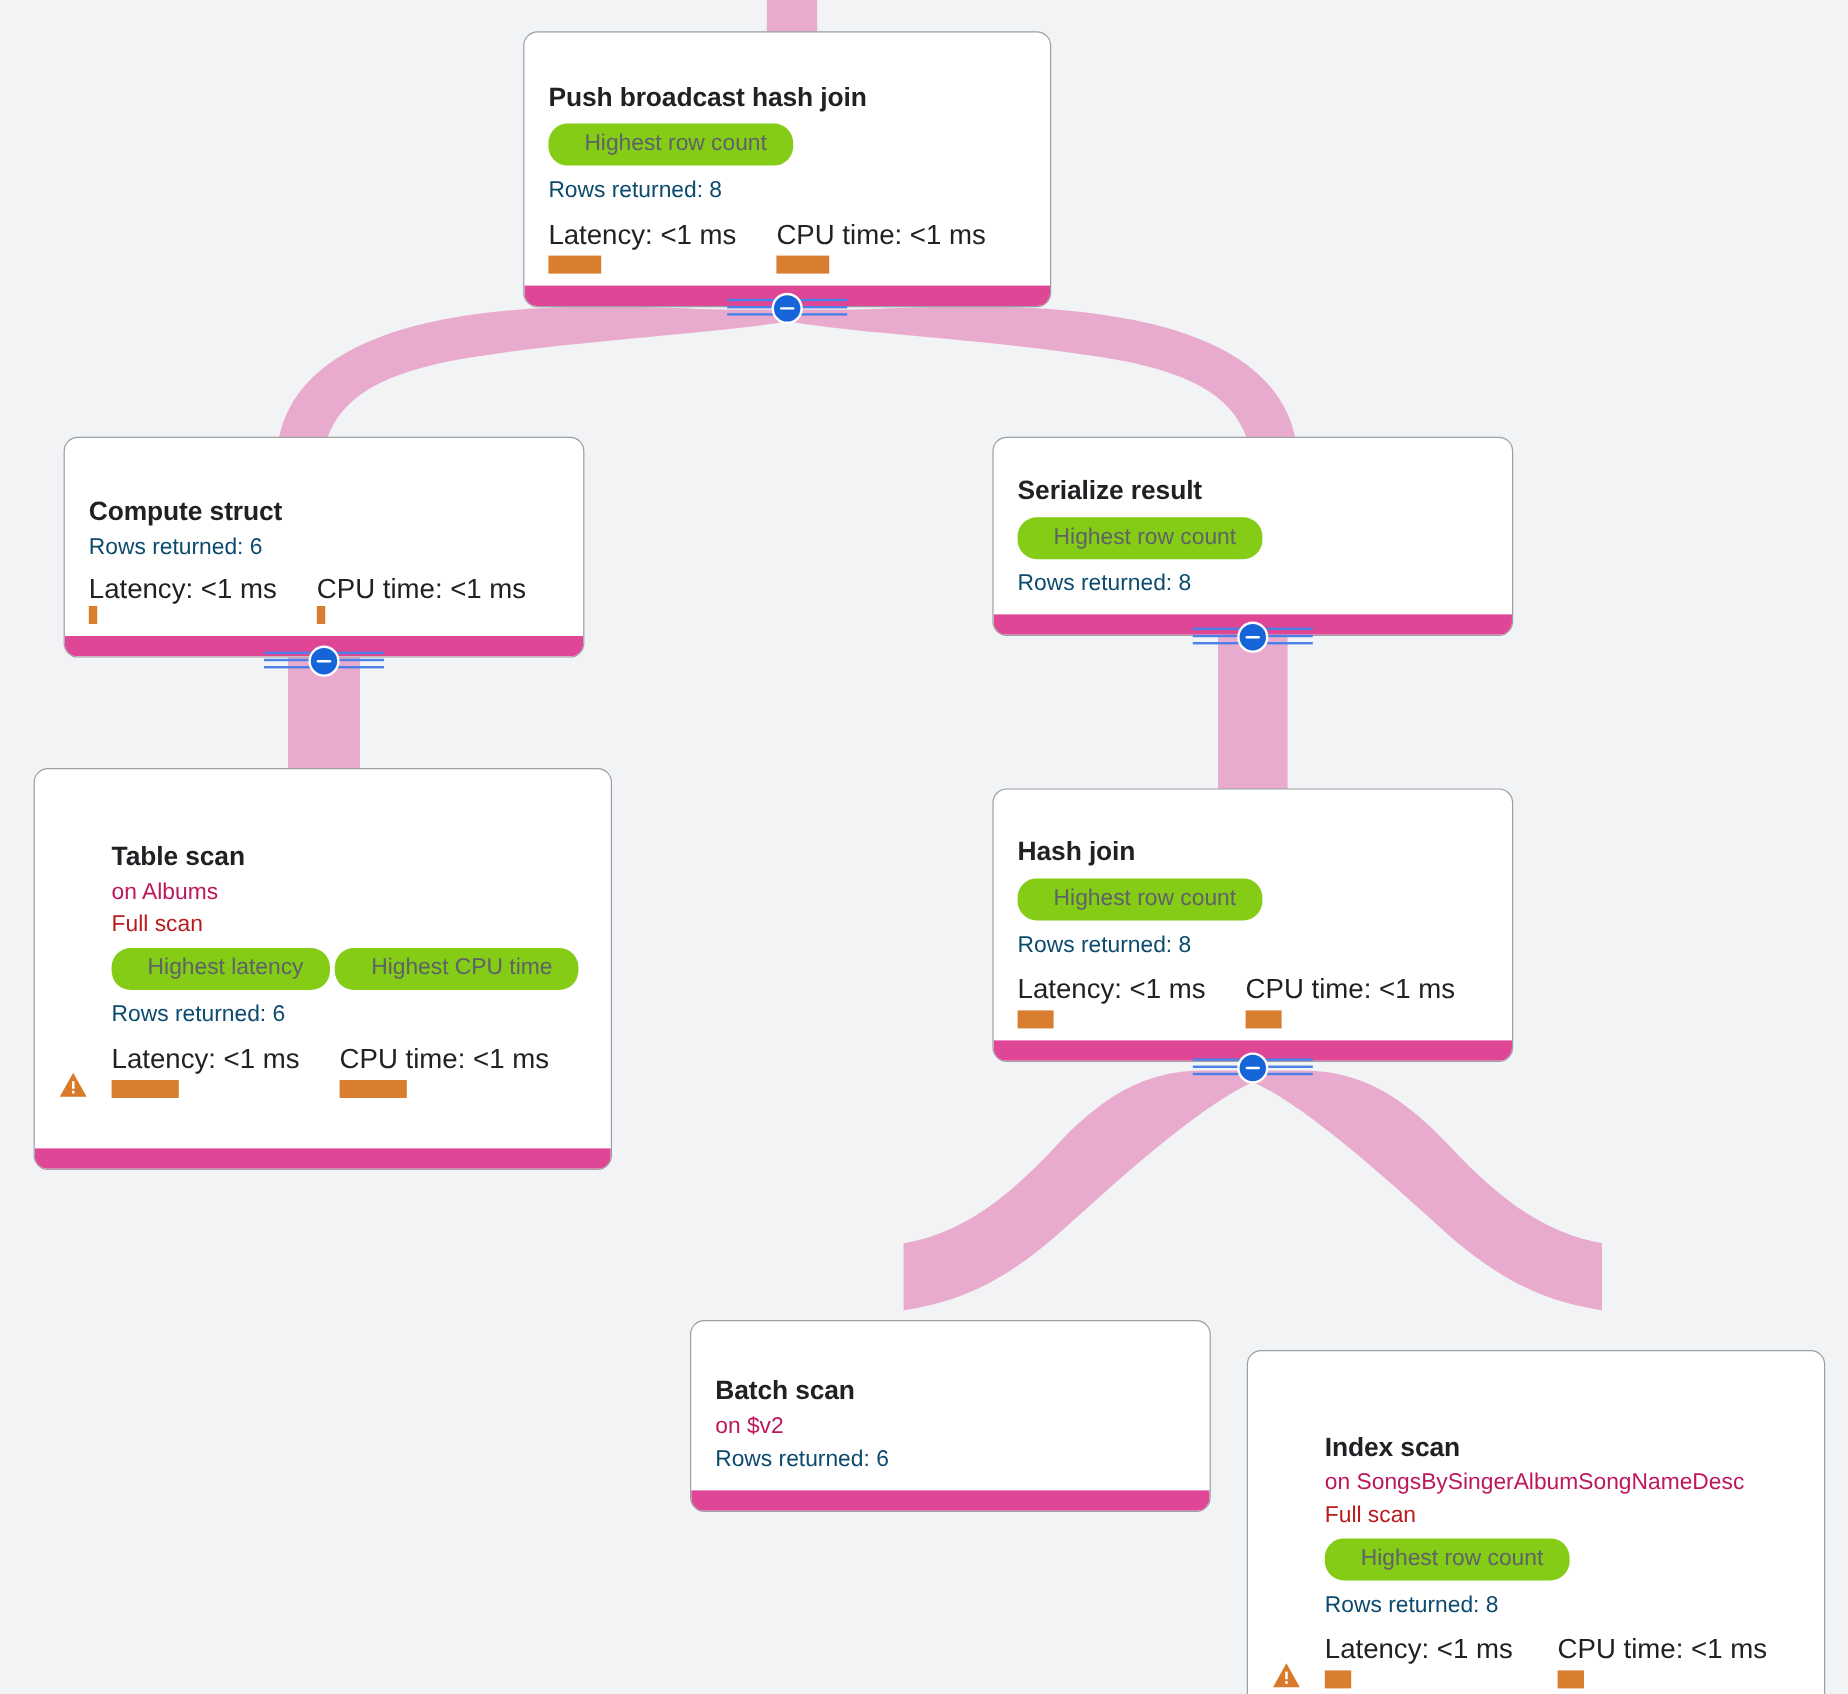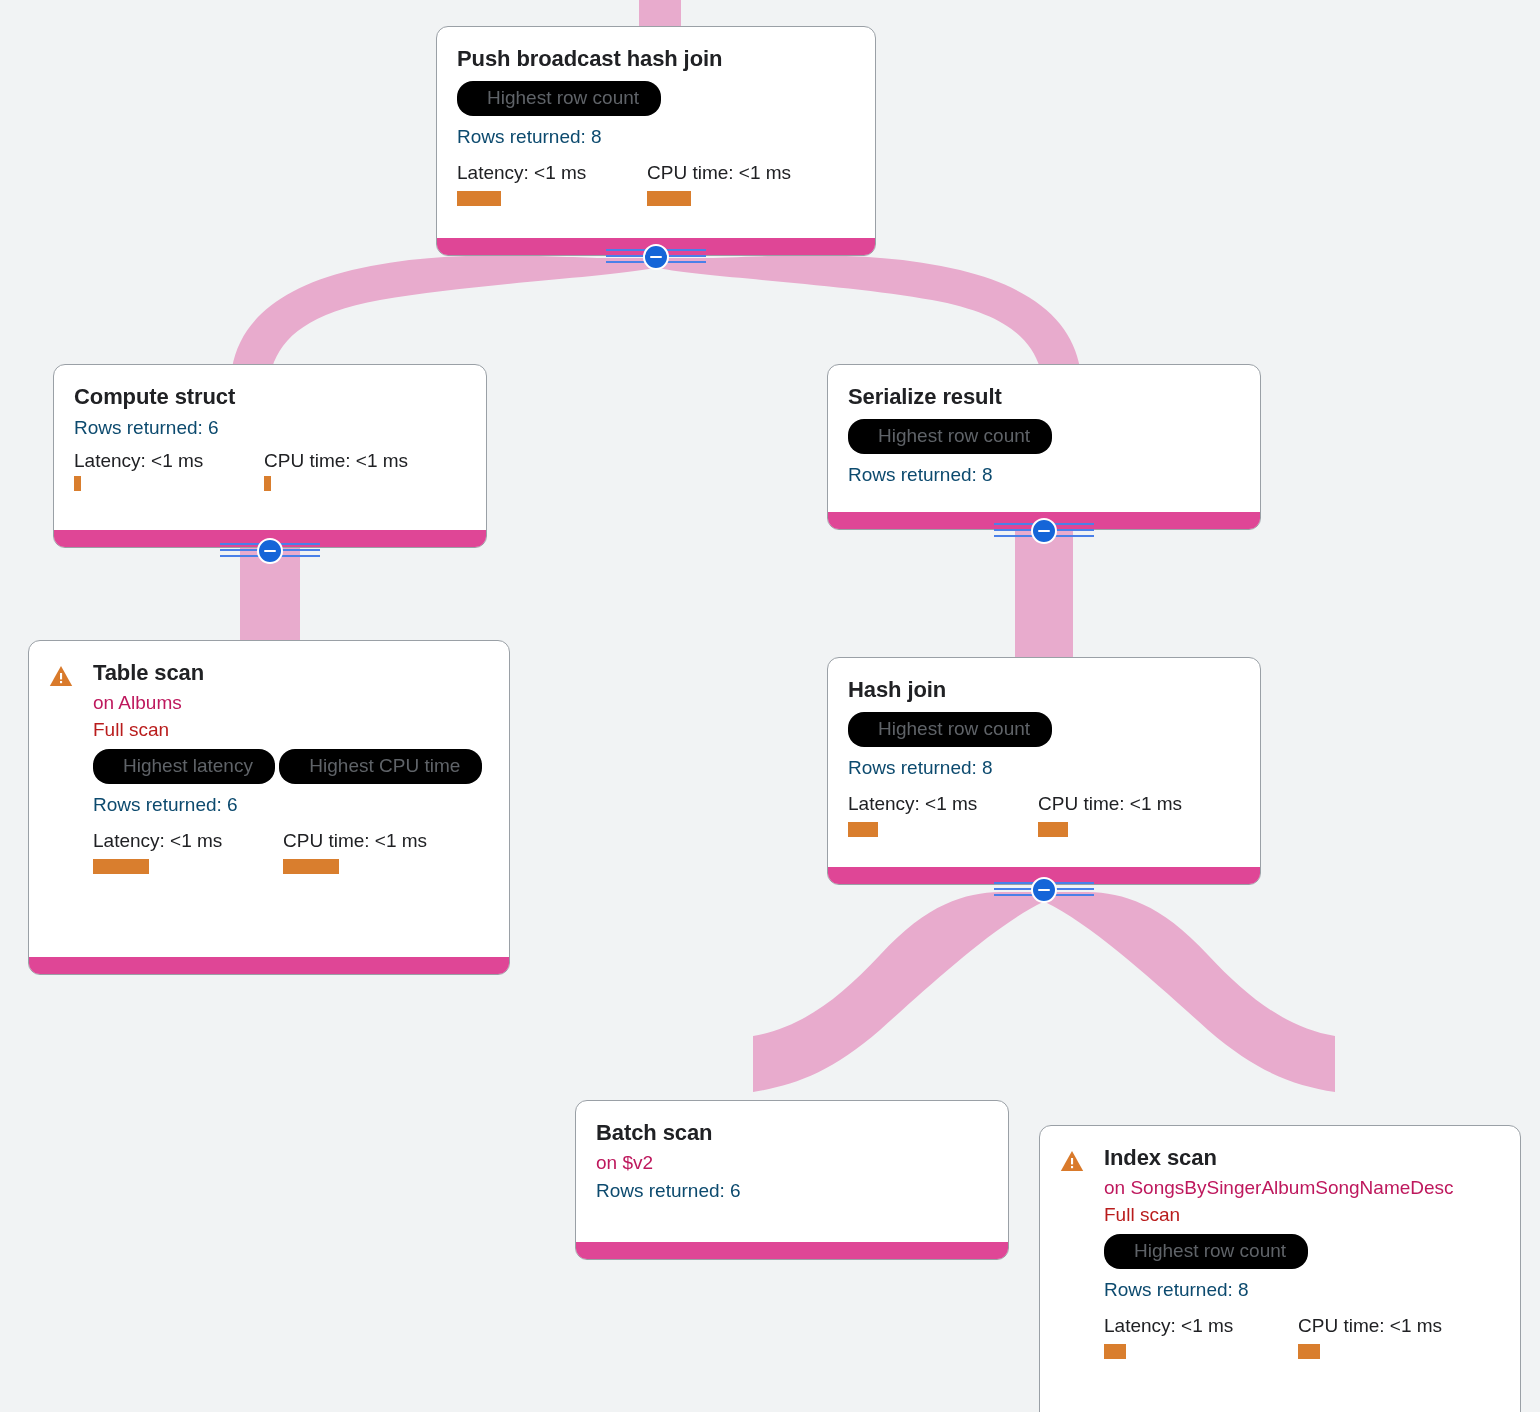--- a/index.html
+++ b/index.html
@@ -36,21 +36,21 @@
     border-radius: 12px;
     overflow: hidden;
     display: flex;
     flex-direction: column;
   }
   .node-body {
     flex: 1 1 auto;
     padding: 18px 20px 10px 20px;
     display: flex;
     flex-direction: row;
-    align-items: flex-start;
+    align-items: flex-end;
   }
   .warn-col {
     width: 44px;
     flex: 0 0 44px;
     padding-top: 6px;
   }
   .warn-icon {
     display: block;
     width: 24px;
     height: 22px;
@@ -75,21 +75,21 @@
     white-space: nowrap;
   }
   .node-sub-muted {
     font-size: 19px;
     color: #b91c1c;
     line-height: 27px;
     white-space: nowrap;
   }
   .chip {
     display: inline-block;
-    background: #000000;
+    background: #84cc16;
     color: #5f6368;
     border-radius: 16px;
     font-size: 19px;
     line-height: 20px;
     padding: 7px 22px 8px 30px;
     margin: 6px 0 3px 0;
     white-space: nowrap;
   }
   .chip-row { margin-left: 0; }
   .rows-line {
@@ -101,21 +101,21 @@
   }
   .metrics {
     display: flex;
     flex-direction: row;
     margin-top: 10px;
   }
   .metric {
     margin-right: 0;
   }
   .metric-label {
-    font-size: 19px;
+    font-size: 23px;
     color: #202124;
     line-height: 22px;
     white-space: nowrap;
   }
   .metric-bar {
     height: 15px;
     background: #d97e2e;
     margin-top: 7px;
   }
   .node-footer {

